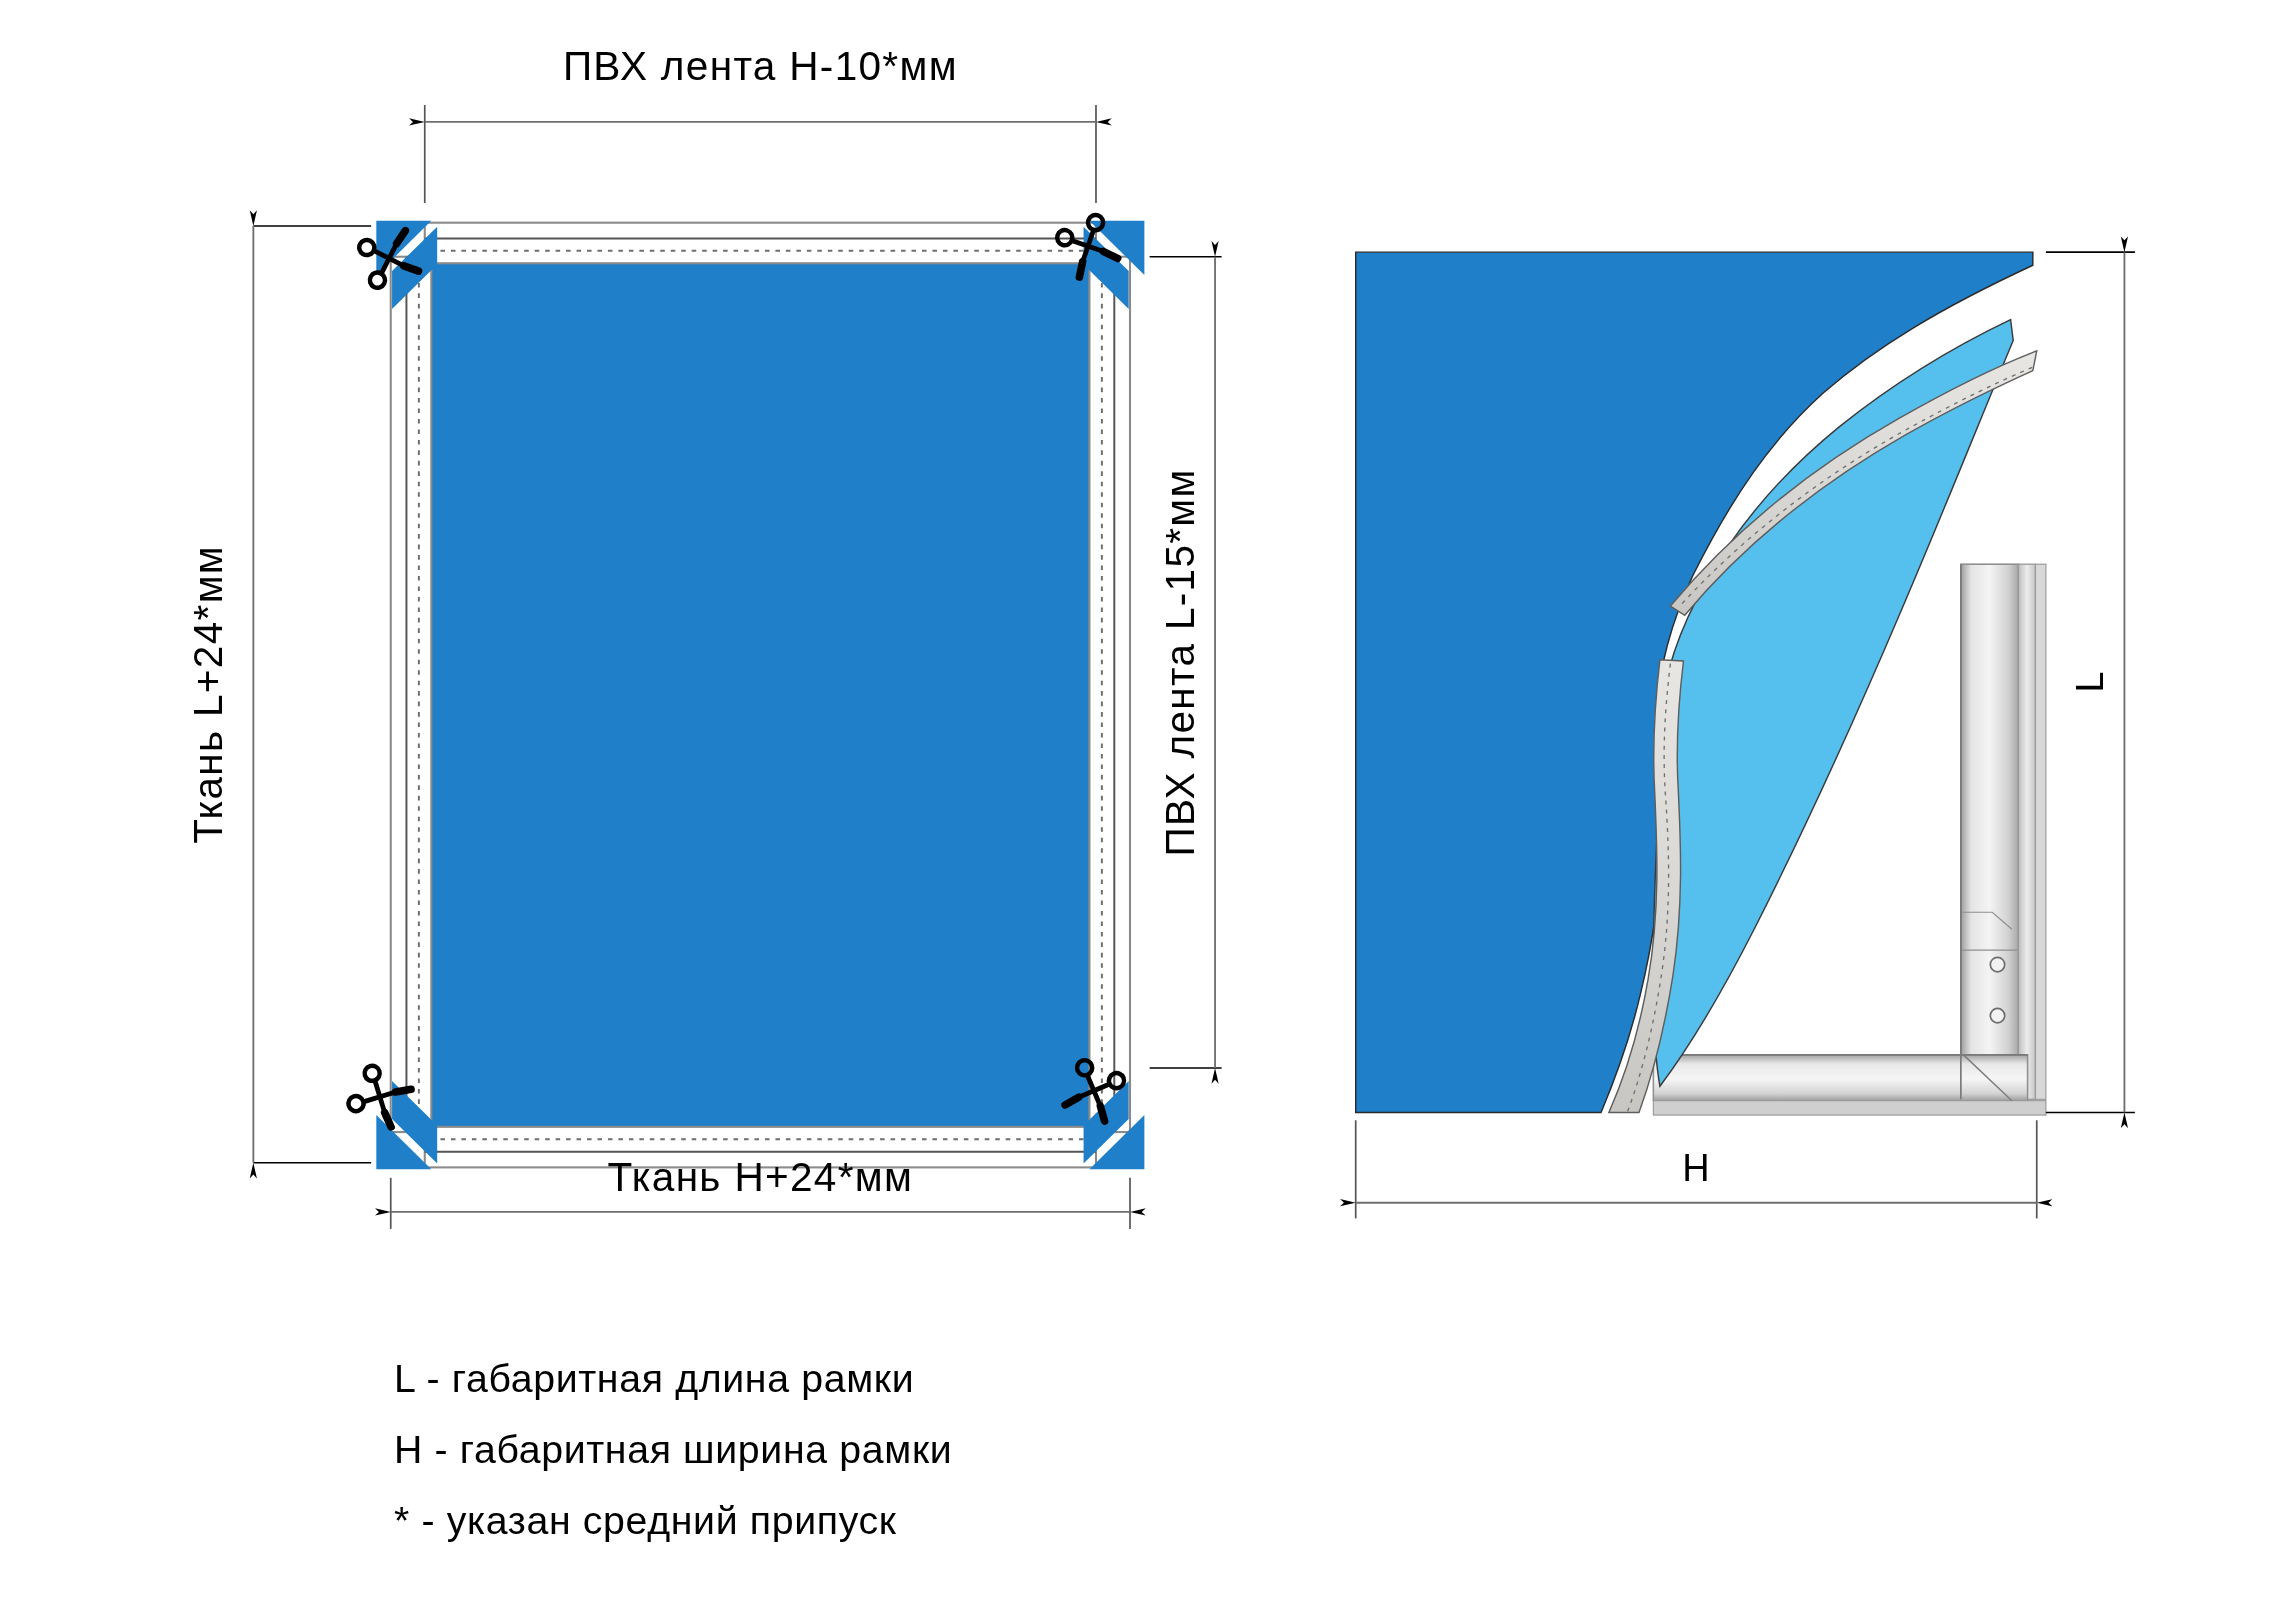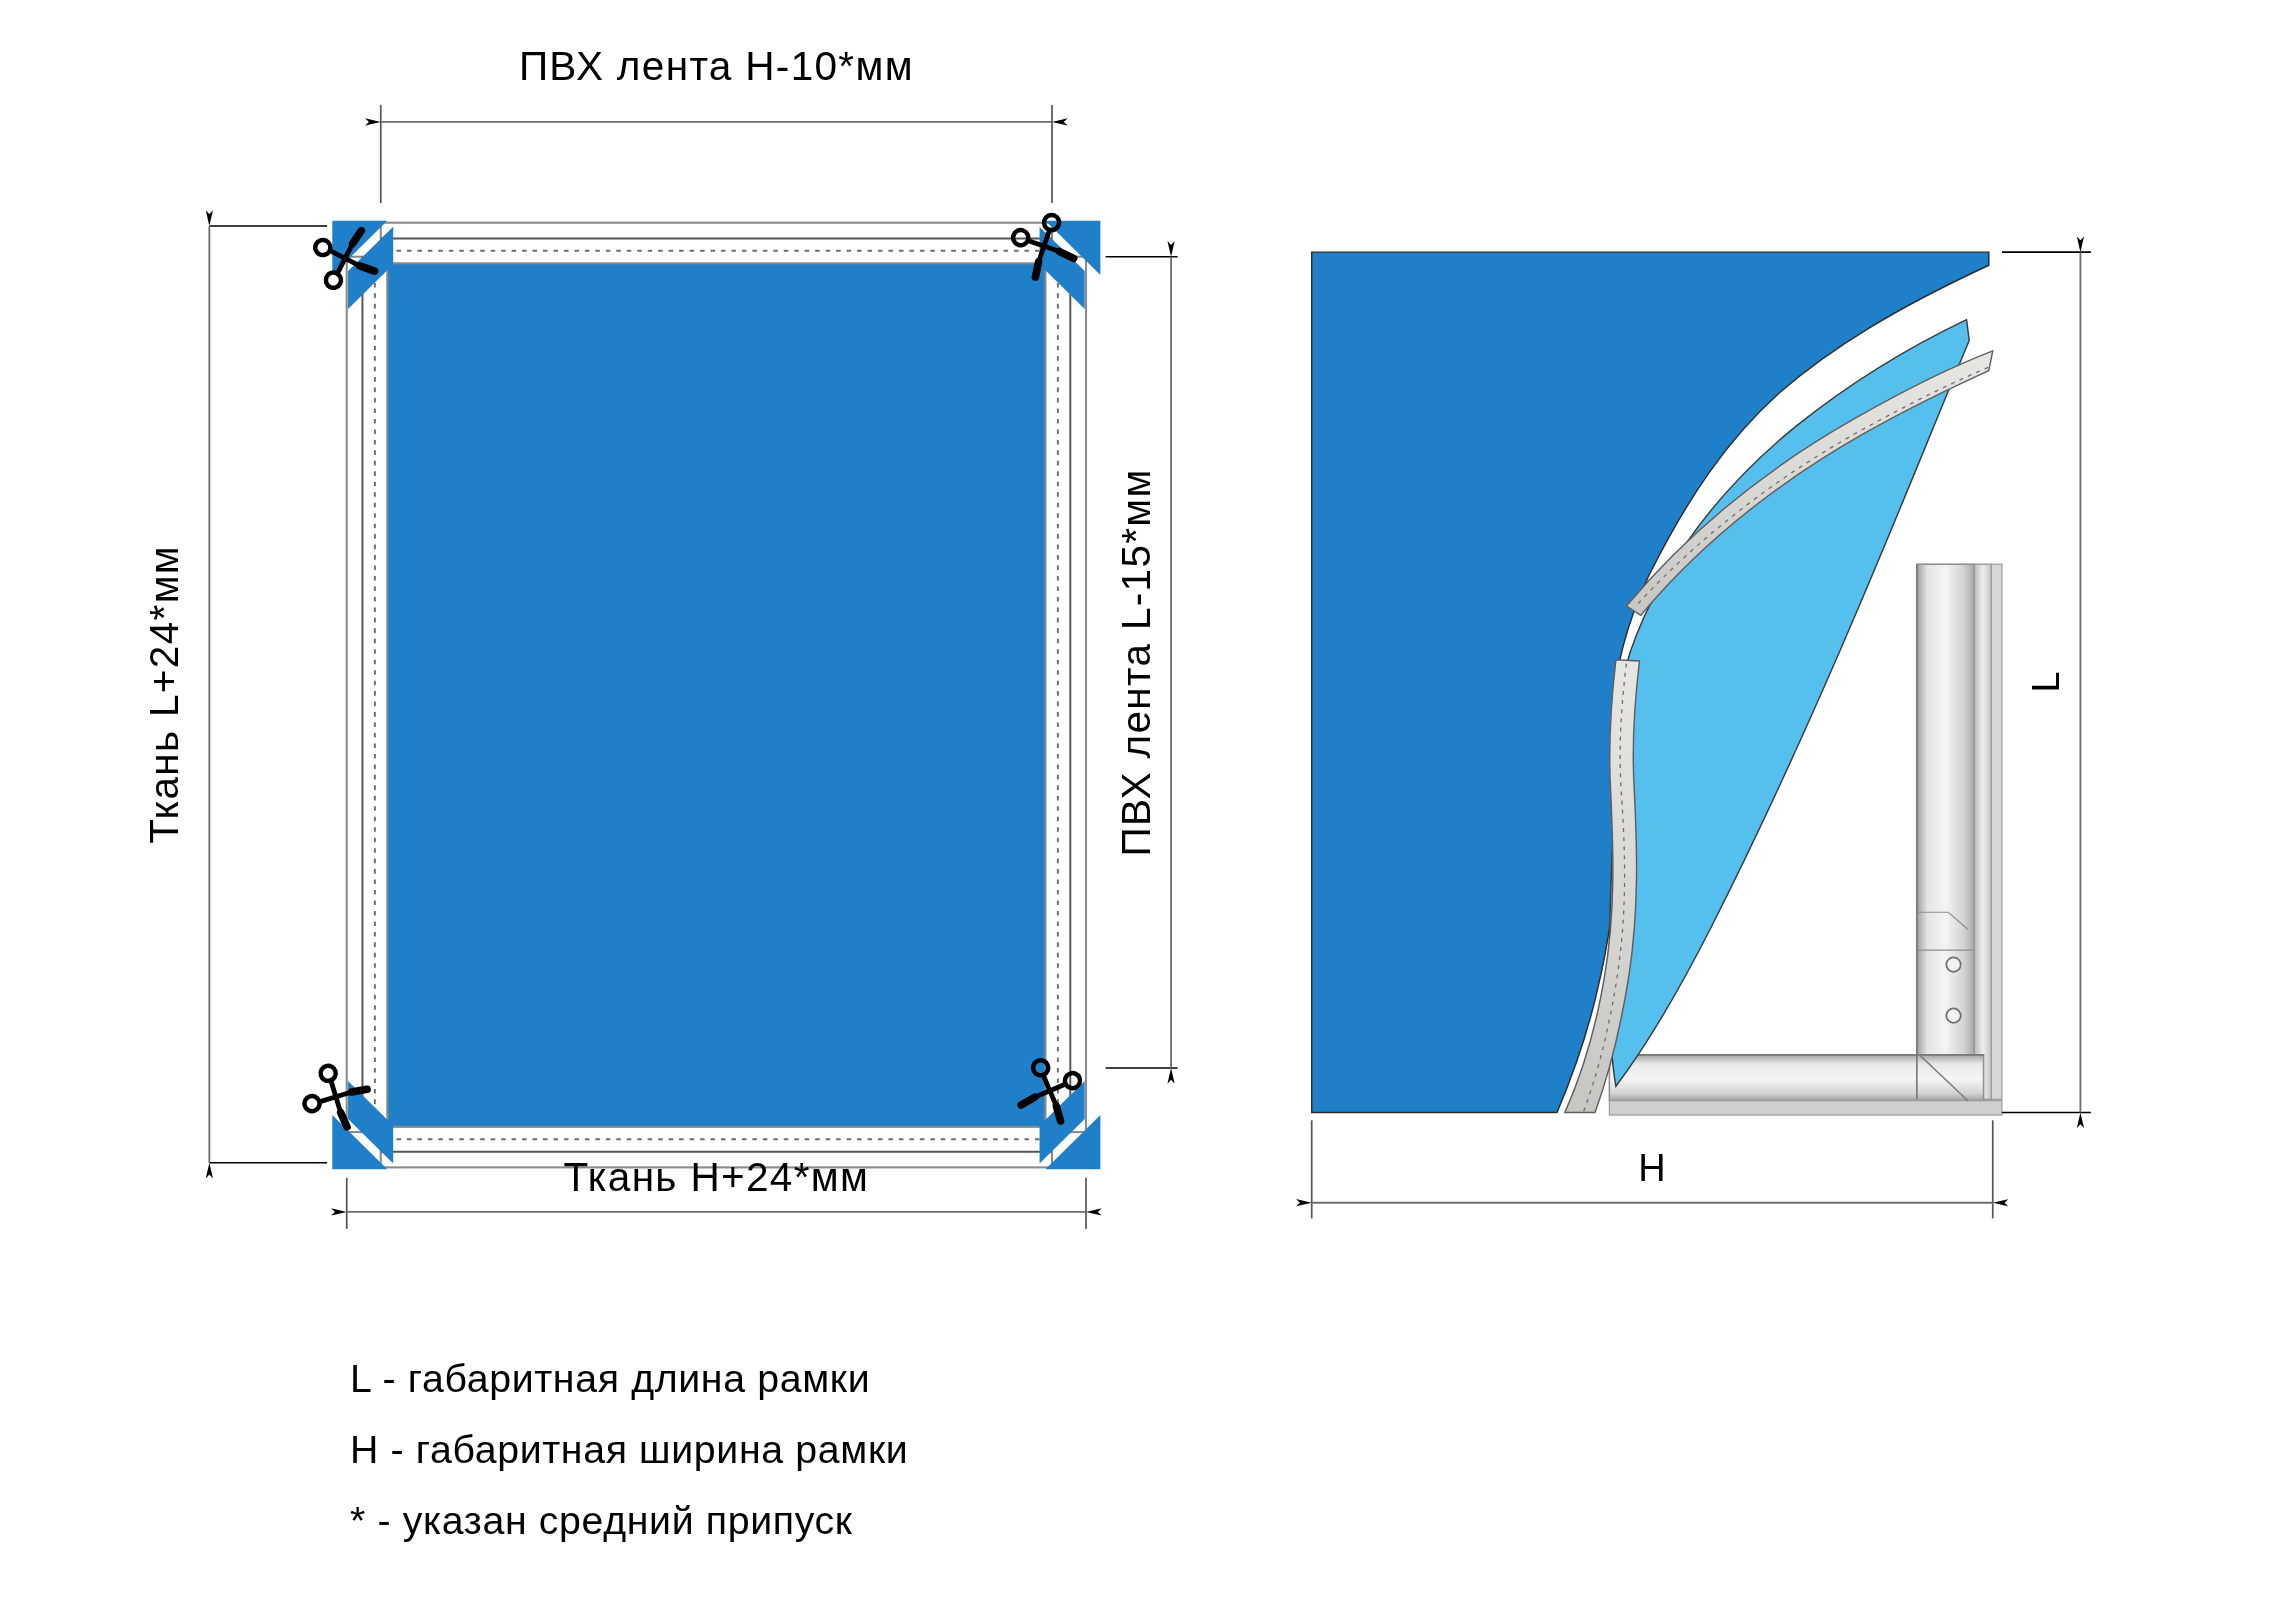--- a/index.html
+++ b/index.html
@@ -1,21 +1,21 @@
 <!DOCTYPE html>
 <html style="font-size:10.5px"><head>
 <meta charset="utf-8">
 <style>
   html,body{margin:0;padding:0;background:#ffffff;}
   body{
     width:2295px;height:1623px;
     font-family:"Liberation Sans","DejaVu Sans",sans-serif;
     overflow:hidden;position:relative;
   }
-  #root{position:absolute;inset:0;}
+  #root{position:absolute;inset:0;margin-left:44px;}
   svg.sheet{position:absolute;top:0;left:0;width:2295px;height:1623px;display:block;}
   .dimtxt{
     font-family:"Liberation Sans","DejaVu Sans",sans-serif;
     font-size:62px;letter-spacing:2px;fill:#000000;
   }
   .legtxt{
     font-family:"Liberation Sans","DejaVu Sans",sans-serif;
     font-size:60px;letter-spacing:1px;fill:#000000;
   }
   .varlbl{

